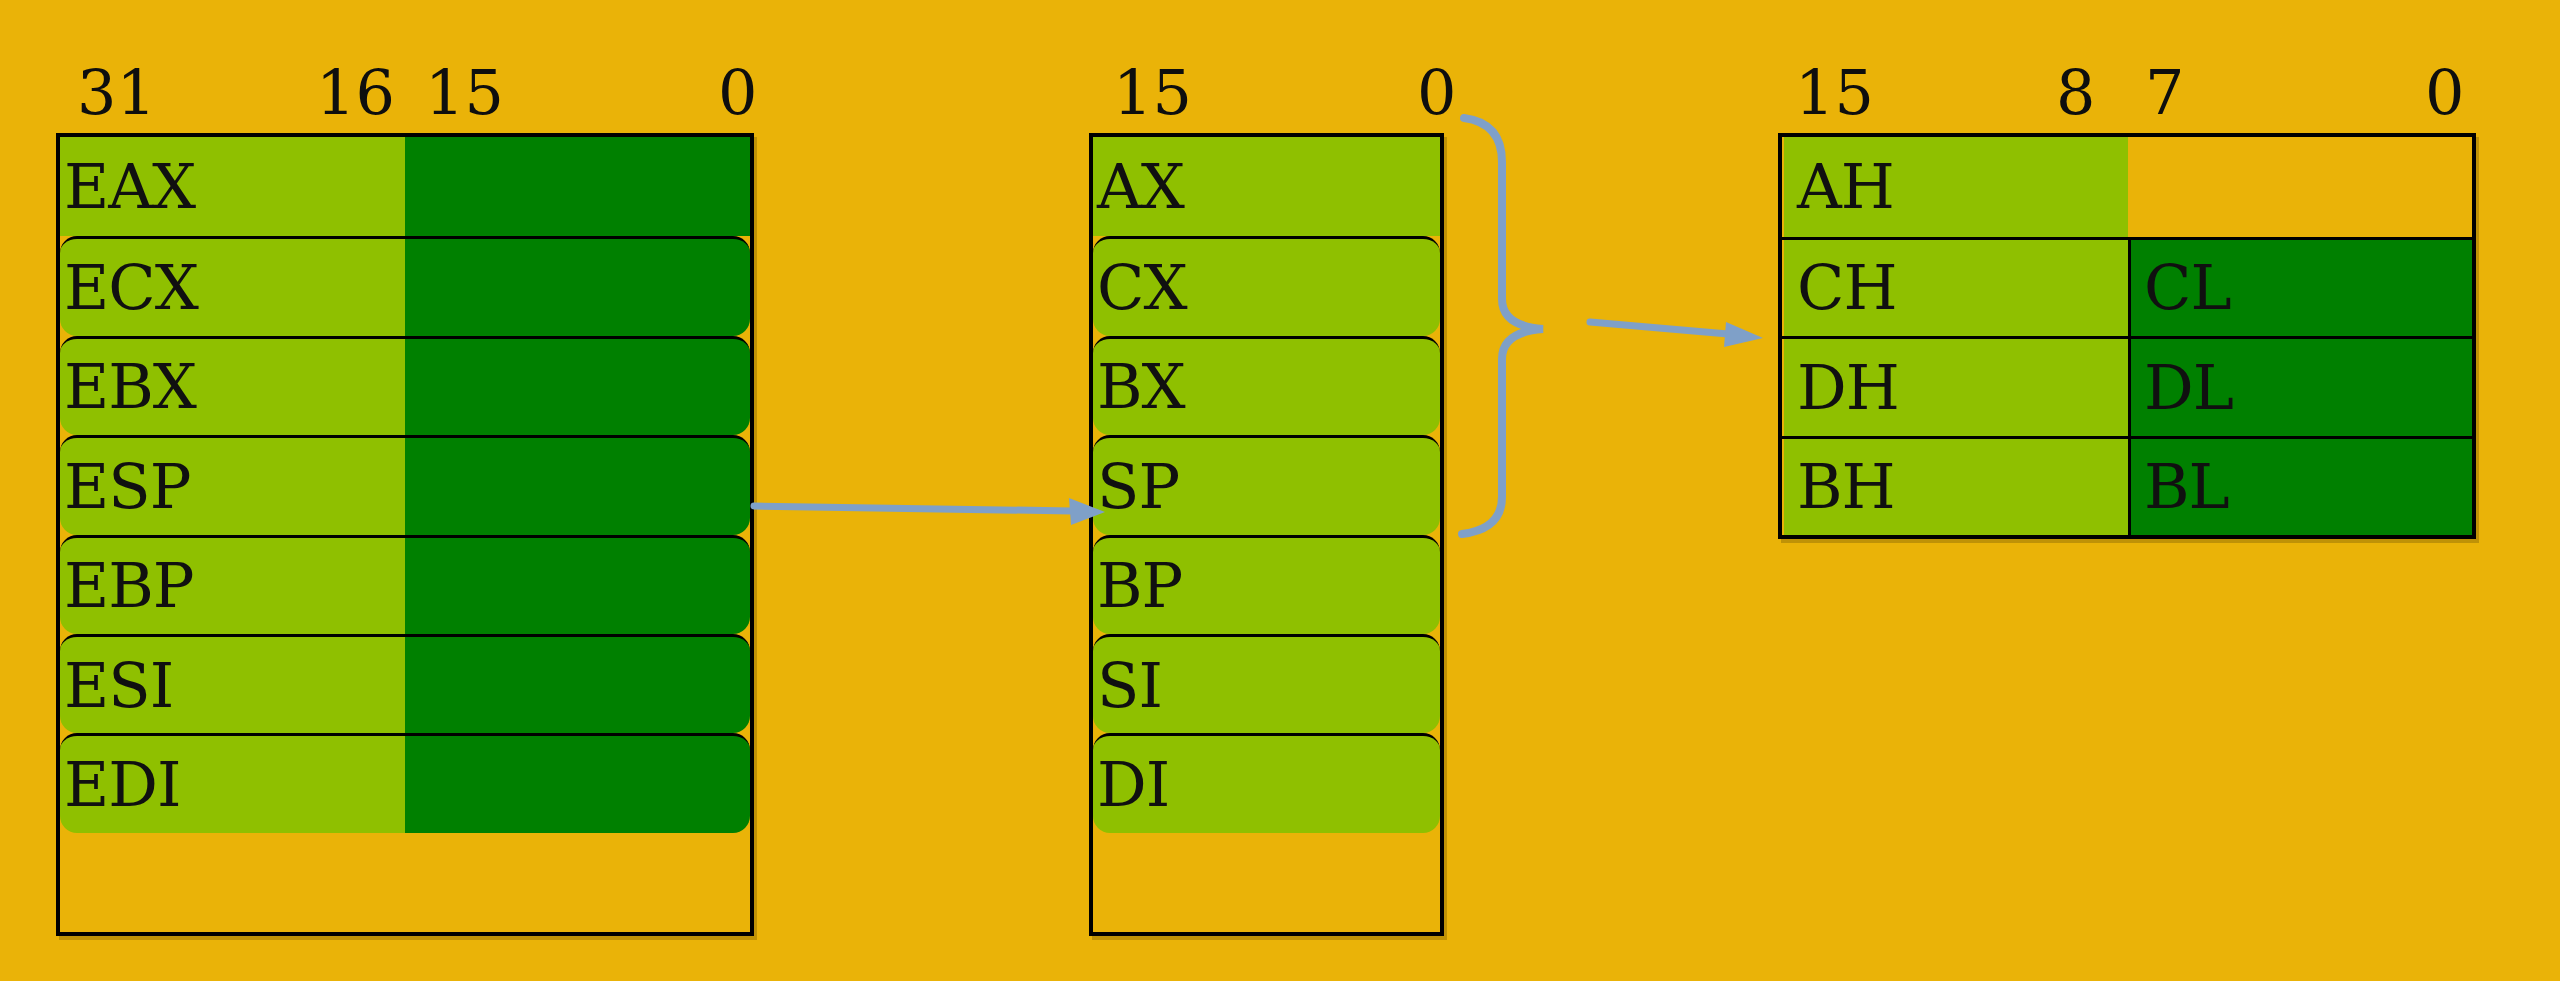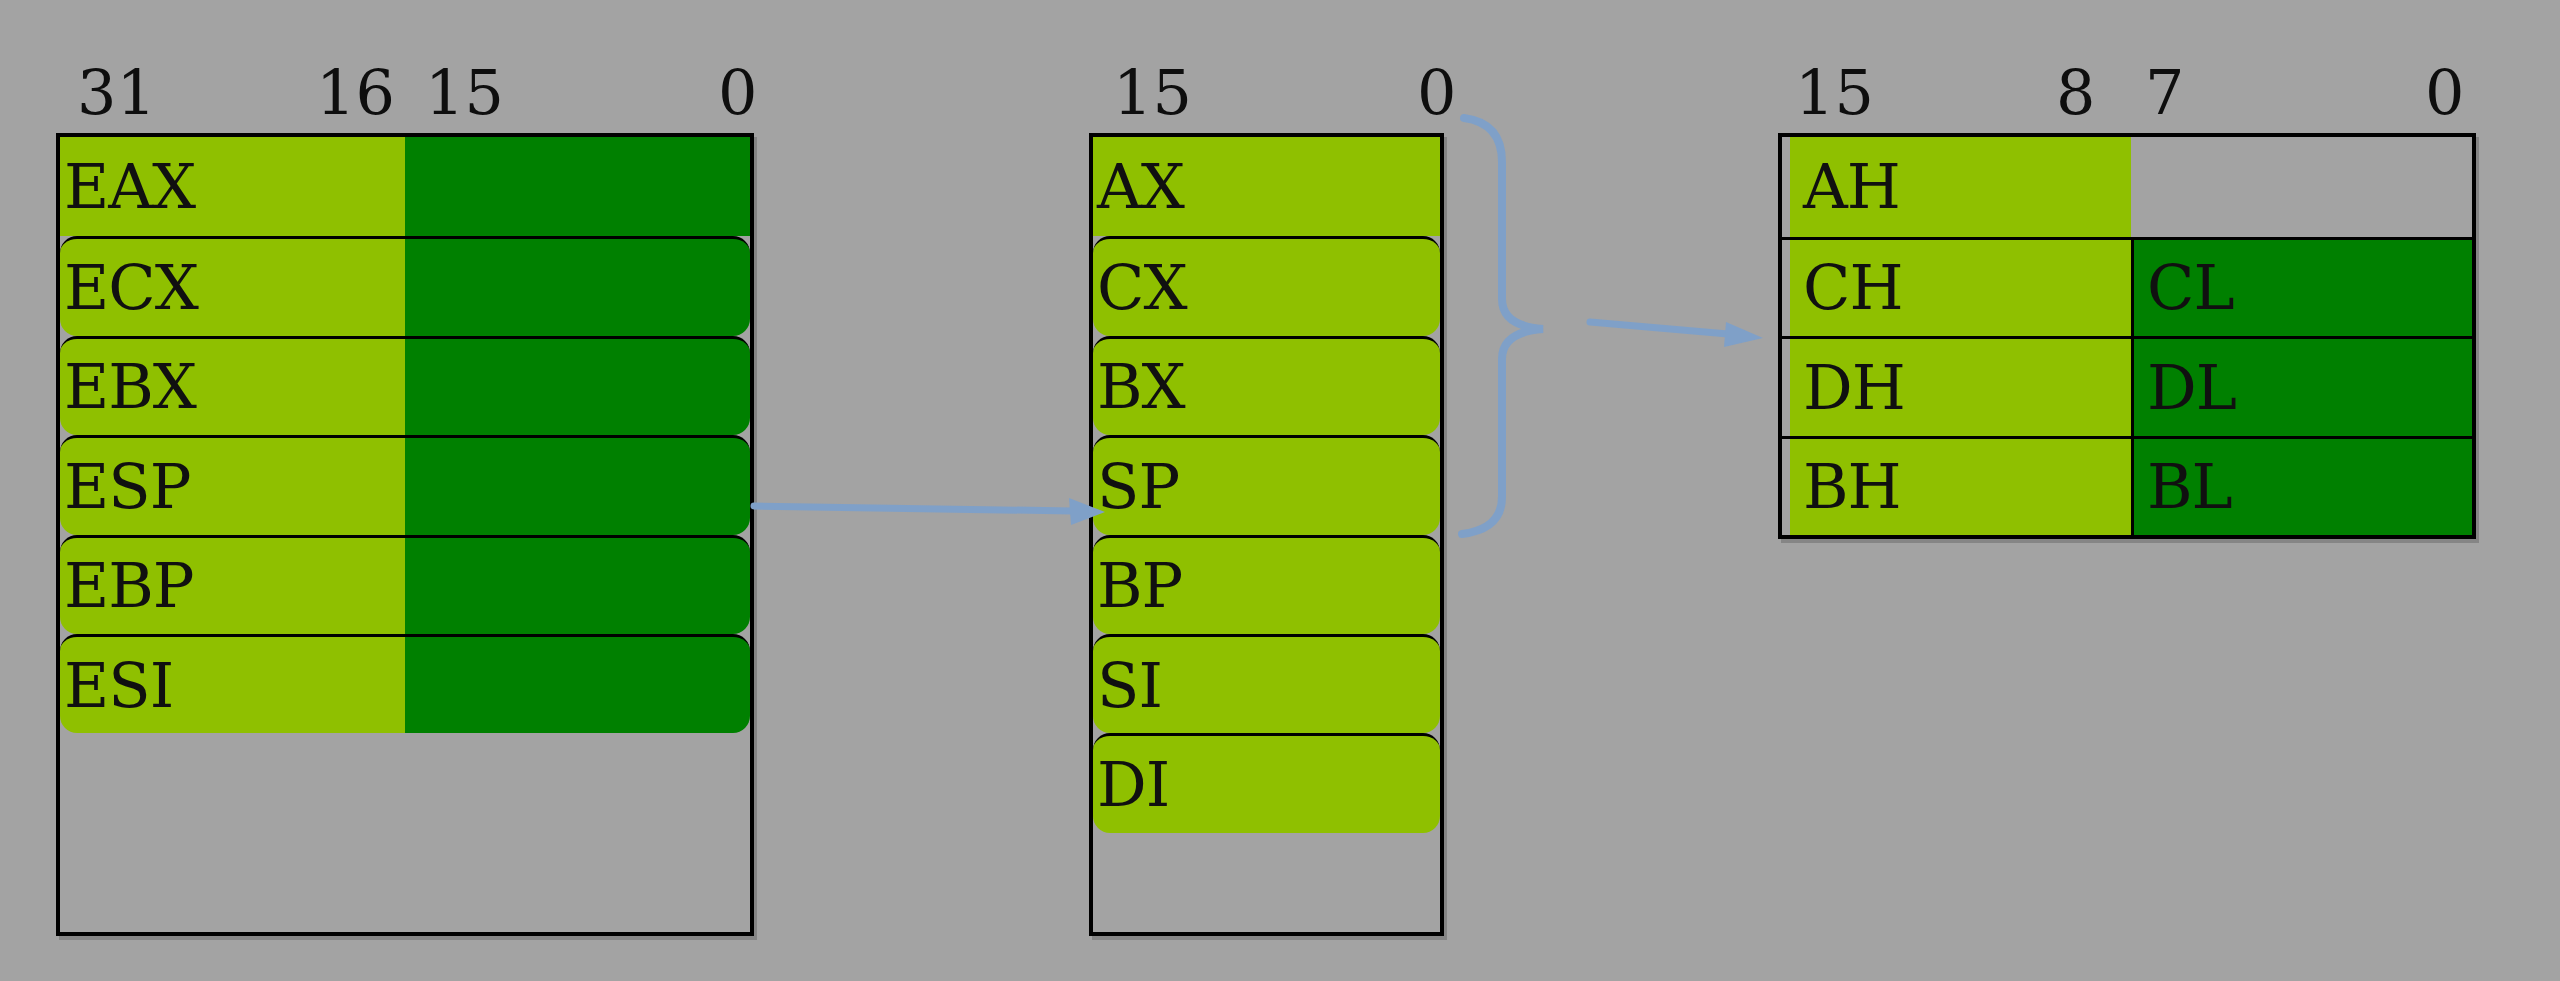--- a/index.html
+++ b/index.html
@@ -1,20 +1,20 @@
 <!DOCTYPE html>
 <html style="--register-light-green: #8FC000; --register-dark-green: #008000; --connector-blue: #7FA0C8; --border: #000000;"><head>
 <meta charset="utf-8">
 <style>
   html,body{margin:0;padding:0;background:#ffffff;}
   .canvas{
     position:relative;
     width:2560px;height:981px;
     overflow:hidden;
-    background:#a3a3a3;
+    background:#eab308;
     font-family:"DejaVu Serif","Liberation Serif",serif;
   }
   .bitlabel{
     position:absolute;
     top:62px;
     font-size:62px;
     line-height:1;
     color:#0e0e0e;
     white-space:nowrap;
   }
@@ -33,21 +33,21 @@
     align-items:center;
     padding-left:4px;
     box-sizing:border-box;
   }
   .row + .row{border-top:3px solid var(--border,#000);border-radius:17px;}
   .row32{background:linear-gradient(to right,var(--register-light-green,#8FC000) 0,var(--register-light-green,#8FC000) 50%,var(--register-dark-green,#008000) 50%,var(--register-dark-green,#008000) 100%);}
   .row16{background:var(--register-light-green,#8FC000);}
   .row8{
     display:grid;
     grid-template-columns:1fr 1fr;
-    padding-left:8px;
+    padding-left:2px;
     box-sizing:border-box;
   }
   .row8 + .row8{border-top:3px solid var(--border,#000);}
   .cell{
     display:flex;
     align-items:center;
     padding-left:13px;
     box-sizing:border-box;
   }
   .cell-high{background:var(--register-light-green,#8FC000);}
@@ -110,20 +110,23 @@
       </div>
     <div class="row row32">
         <span class="reg">ESP</span>
       </div>
     <div class="row row32">
         <span class="reg">EBP</span>
       </div>
     <div class="row row32">
         <span class="reg">ESI</span>
       </div>
+    <div class="row row32">
+        <span class="reg">EDI</span>
+      </div>
   </div>
 
   <div class="table t16">
     <div class="row row16">
         <span class="reg">AX</span>
       </div>
     <div class="row row16">
         <span class="reg">CX</span>
       </div>
     <div class="row row16">

